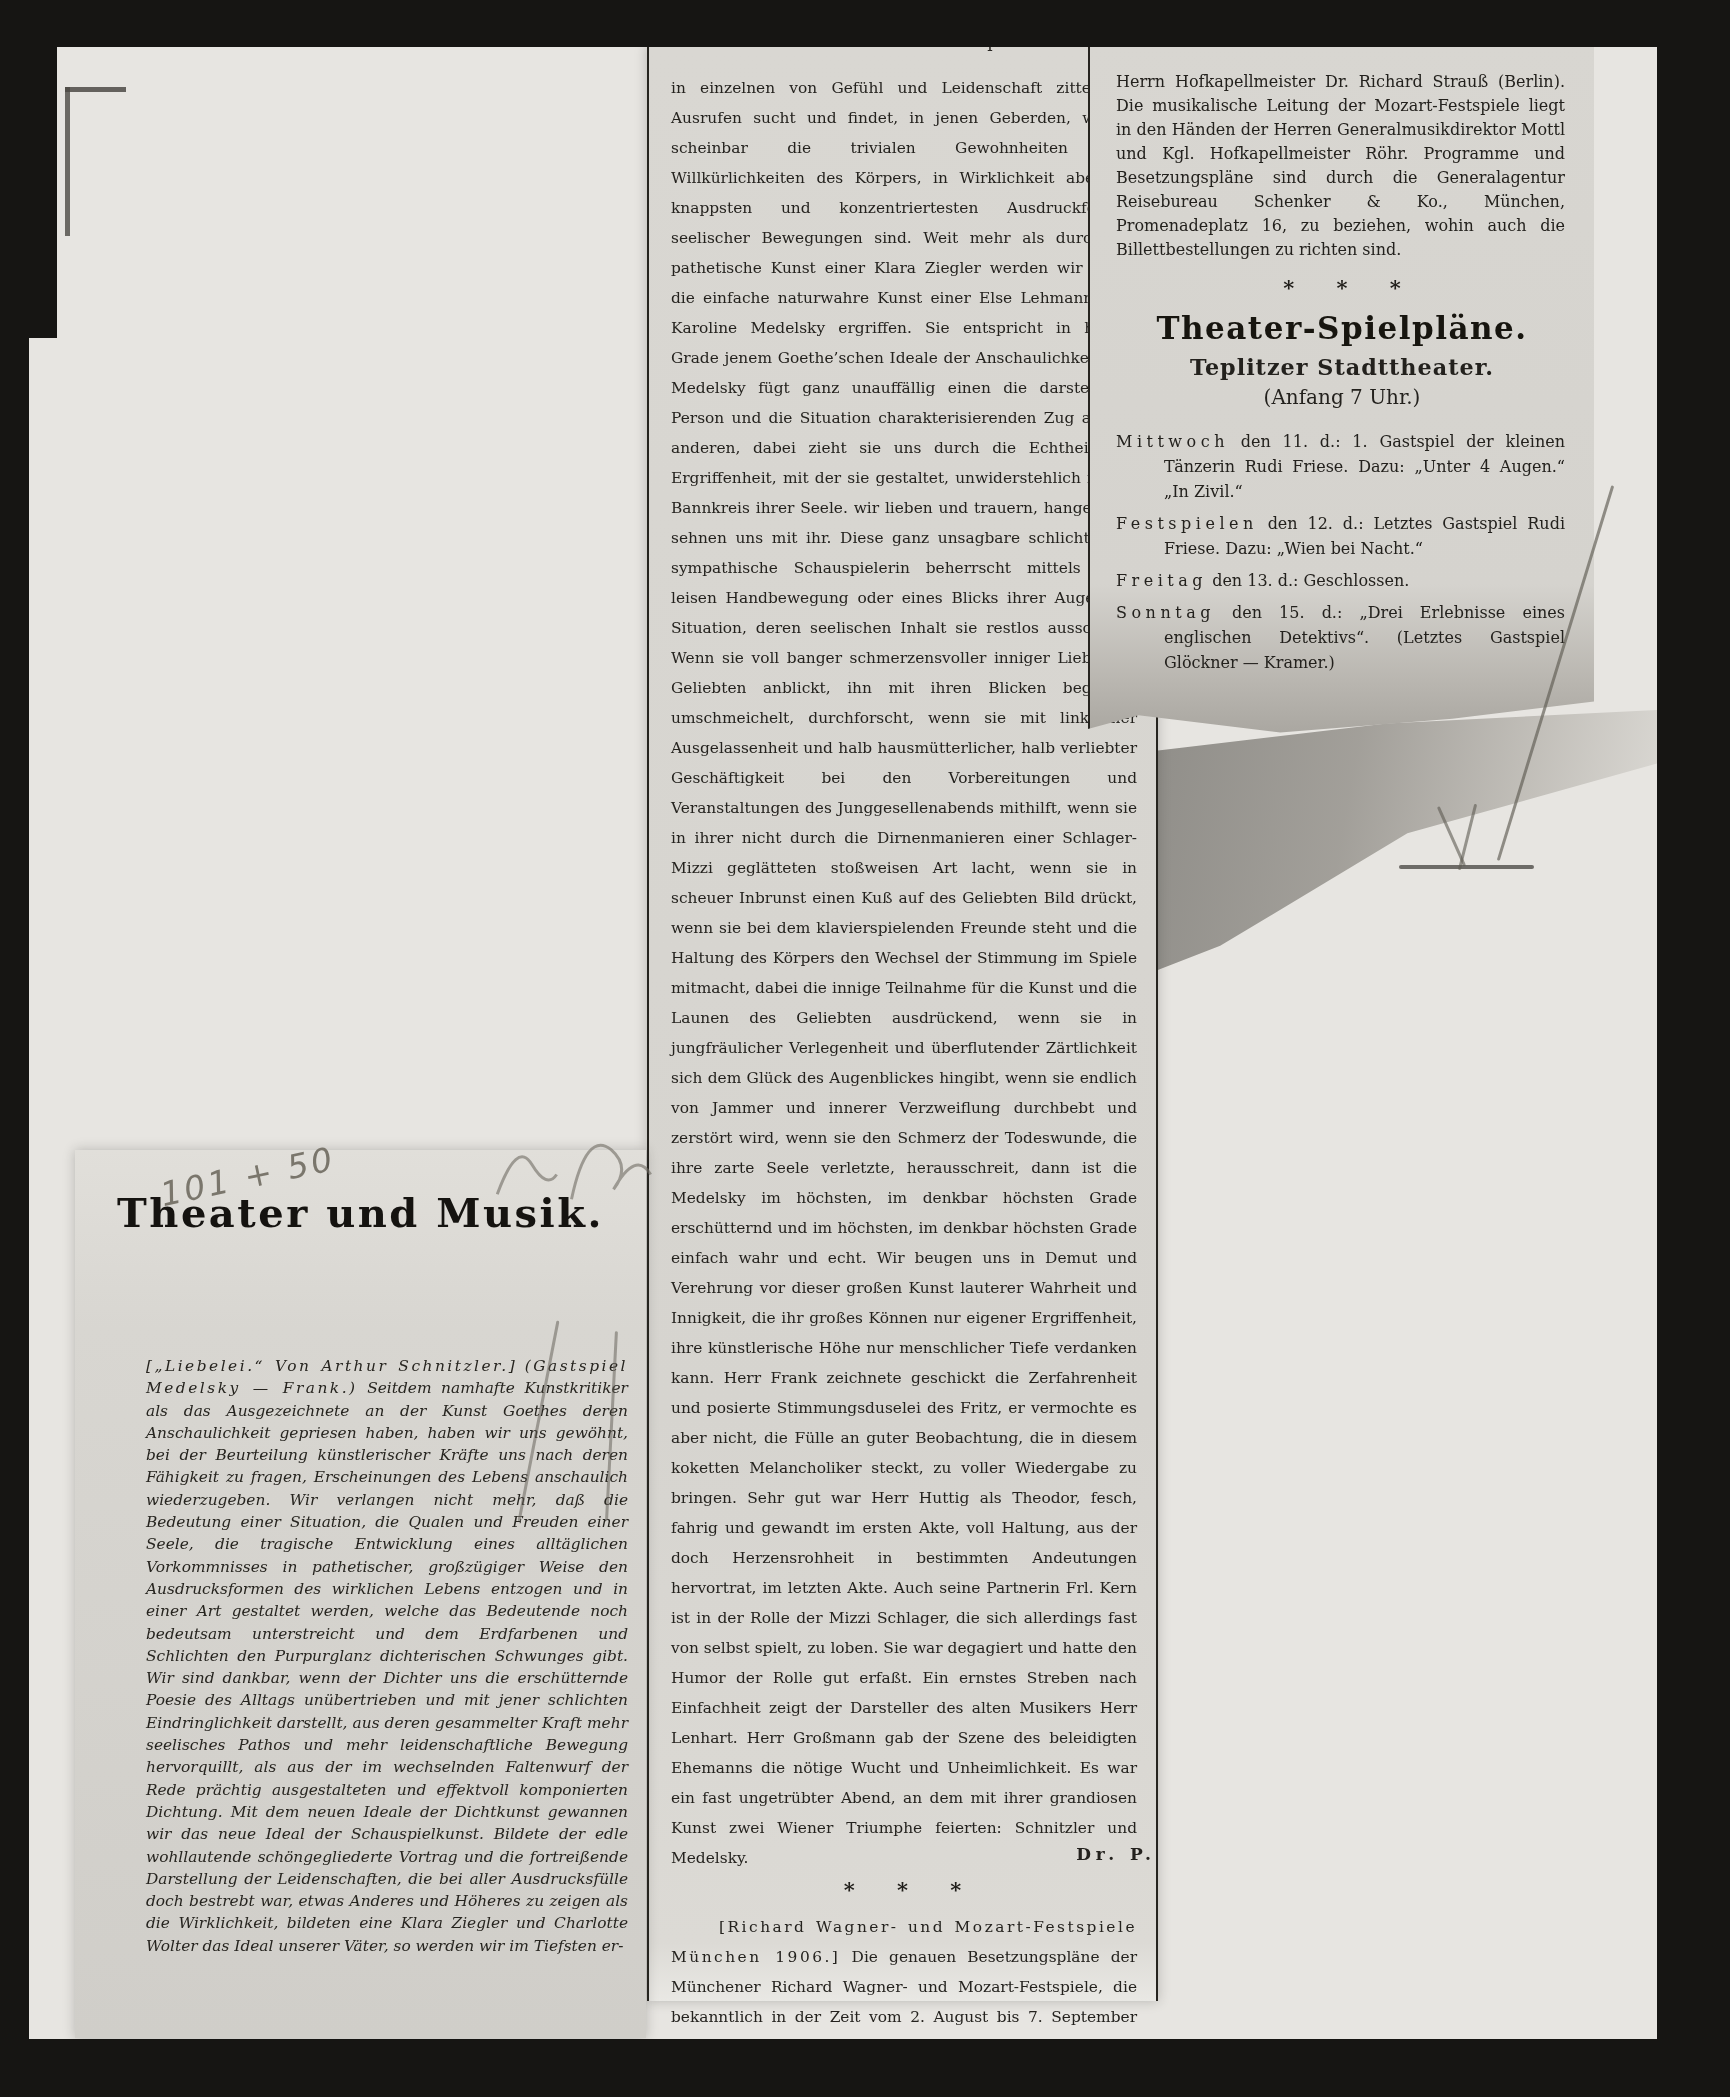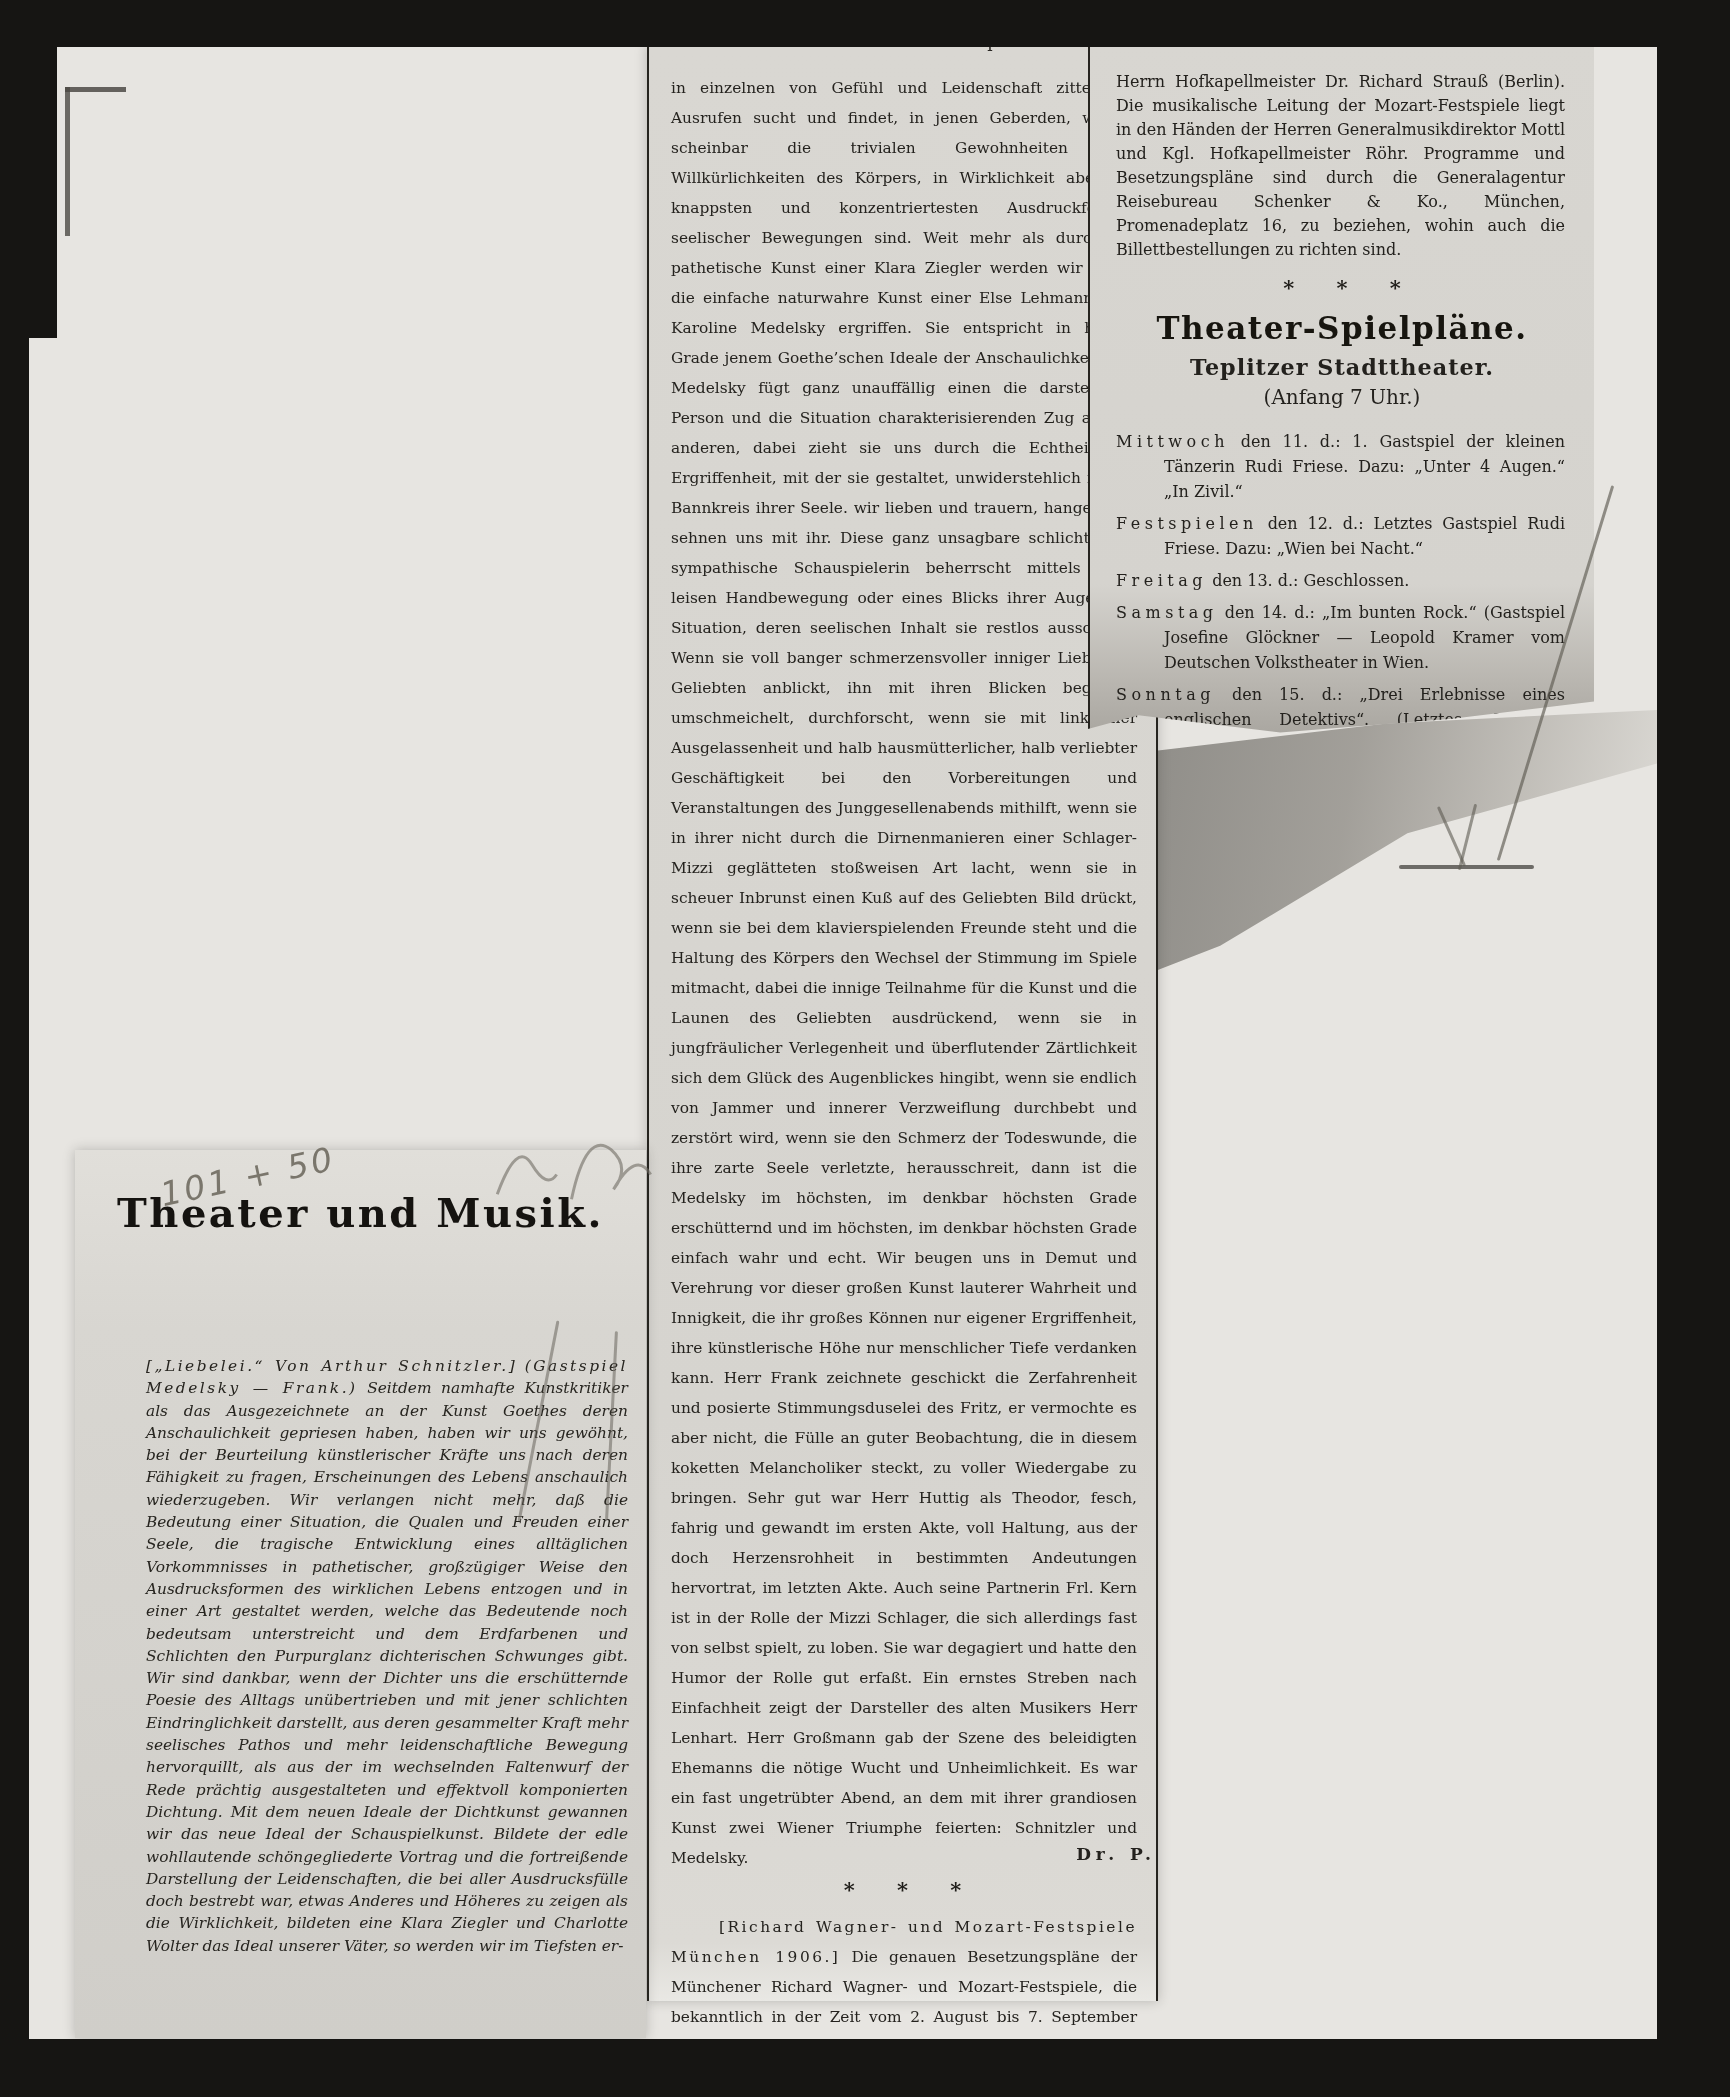--- a/index.html
+++ b/index.html
@@ -124,21 +124,20 @@
 <div class="clip clip-right">
   <p class="rbody">Herrn Hofkapellmeister Dr. Richard Strauß (Berlin). Die musikalische Leitung der Mozart-Festspiele liegt in den Händen der Herren Generalmusikdirektor Mottl und Kgl. Hofkapellmeister Röhr. Programme und Besetzungspläne sind durch die Generalagentur Reisebureau Schenker &amp; Ko., München, Promenadeplatz 16, zu beziehen, wohin auch die Billettbestellungen zu richten sind.</p>
   <div class="sep">* * *</div>
   <h2 class="r-heading">Theater-Spielpläne.</h2>
   <h3 class="r-sub">Teplitzer Stadttheater.</h3>
   <div class="r-note">(Anfang 7 Uhr.)</div>
   <div class="schedule">
     <div class="entry"><span class="day">Mittwoch</span><span> den 11. d.: 1. Gastspiel der kleinen Tänzerin Rudi Friese. Dazu: „Unter 4 Augen.“ „In Zivil.“</span></div>
     <div class="entry"><span class="day">Festspielen</span><span> den 12. d.: Letztes Gastspiel Rudi Friese. Dazu: „Wien bei Nacht.“</span></div>
     <div class="entry"><span class="day">Freitag</span><span> den 13. d.: Geschlossen.</span></div>
-    <div class="entry"><span class="day">Samstag</span><span> den 14. d.: „Im bunten Rock.“ (Gastspiel Josefine Glöckner — Leopold Kramer vom Deutschen Volkstheater in Wien.</span></div>
     <div class="entry"><span class="day">Sonntag</span><span> den 15. d.: „Drei Erlebnisse eines englischen Detektivs“. (Letztes Gastspiel Glöckner — Kramer.)</span></div>
   </div>
 </div>
 
 <div class="clip clip-left">
   <h1 class="l-heading">Theater und Musik.</h1>
   <p class="lbody"><span class="spaced">[„Liebelei.“ Von Arthur Schnitzler.]</span> <span class="spaced">(Gastspiel Medelsky — Frank.)</span> <span>Seitdem namhafte Kunstkritiker als das Ausgezeichnete an der Kunst Goethes deren Anschaulichkeit gepriesen haben, haben wir uns gewöhnt, bei der Beurteilung künstlerischer Kräfte uns nach deren Fähigkeit zu fragen, Erscheinungen des Lebens anschaulich wiederzugeben. Wir verlangen nicht mehr, daß die Bedeutung einer Situation, die Qualen und Freuden einer Seele, die tragische Entwicklung eines alltäglichen Vorkommnisses in pathetischer, großzügiger Weise den Ausdrucksformen des wirklichen Lebens entzogen und in einer Art gestaltet werden, welche das Bedeutende noch bedeutsam unterstreicht und dem Erdfarbenen und Schlichten den Purpurglanz dichterischen Schwunges gibt. Wir sind dankbar, wenn der Dichter uns die erschütternde Poesie des Alltags unübertrieben und mit jener schlichten Eindringlichkeit darstellt, aus deren gesammelter Kraft mehr seelisches Pathos und mehr leidenschaftliche Bewegung hervorquillt, als aus der im wechselnden Faltenwurf der Rede prächtig ausgestalteten und effektvoll komponierten Dichtung. Mit dem neuen Ideale der Dichtkunst gewannen wir das neue Ideal der Schauspielkunst. Bildete der edle wohllautende schöngegliederte Vortrag und die fortreißende Darstellung der Leidenschaften, die bei aller Ausdrucksfülle doch bestrebt war, etwas Anderes und Höheres zu zeigen als die Wirklichkeit, bildeten eine Klara Ziegler und Charlotte Wolter das Ideal unserer Väter, so werden wir im Tiefsten er-</span></p>
 </div>
 
 <div class="pencil pencil-sum">101 + 50</div>

